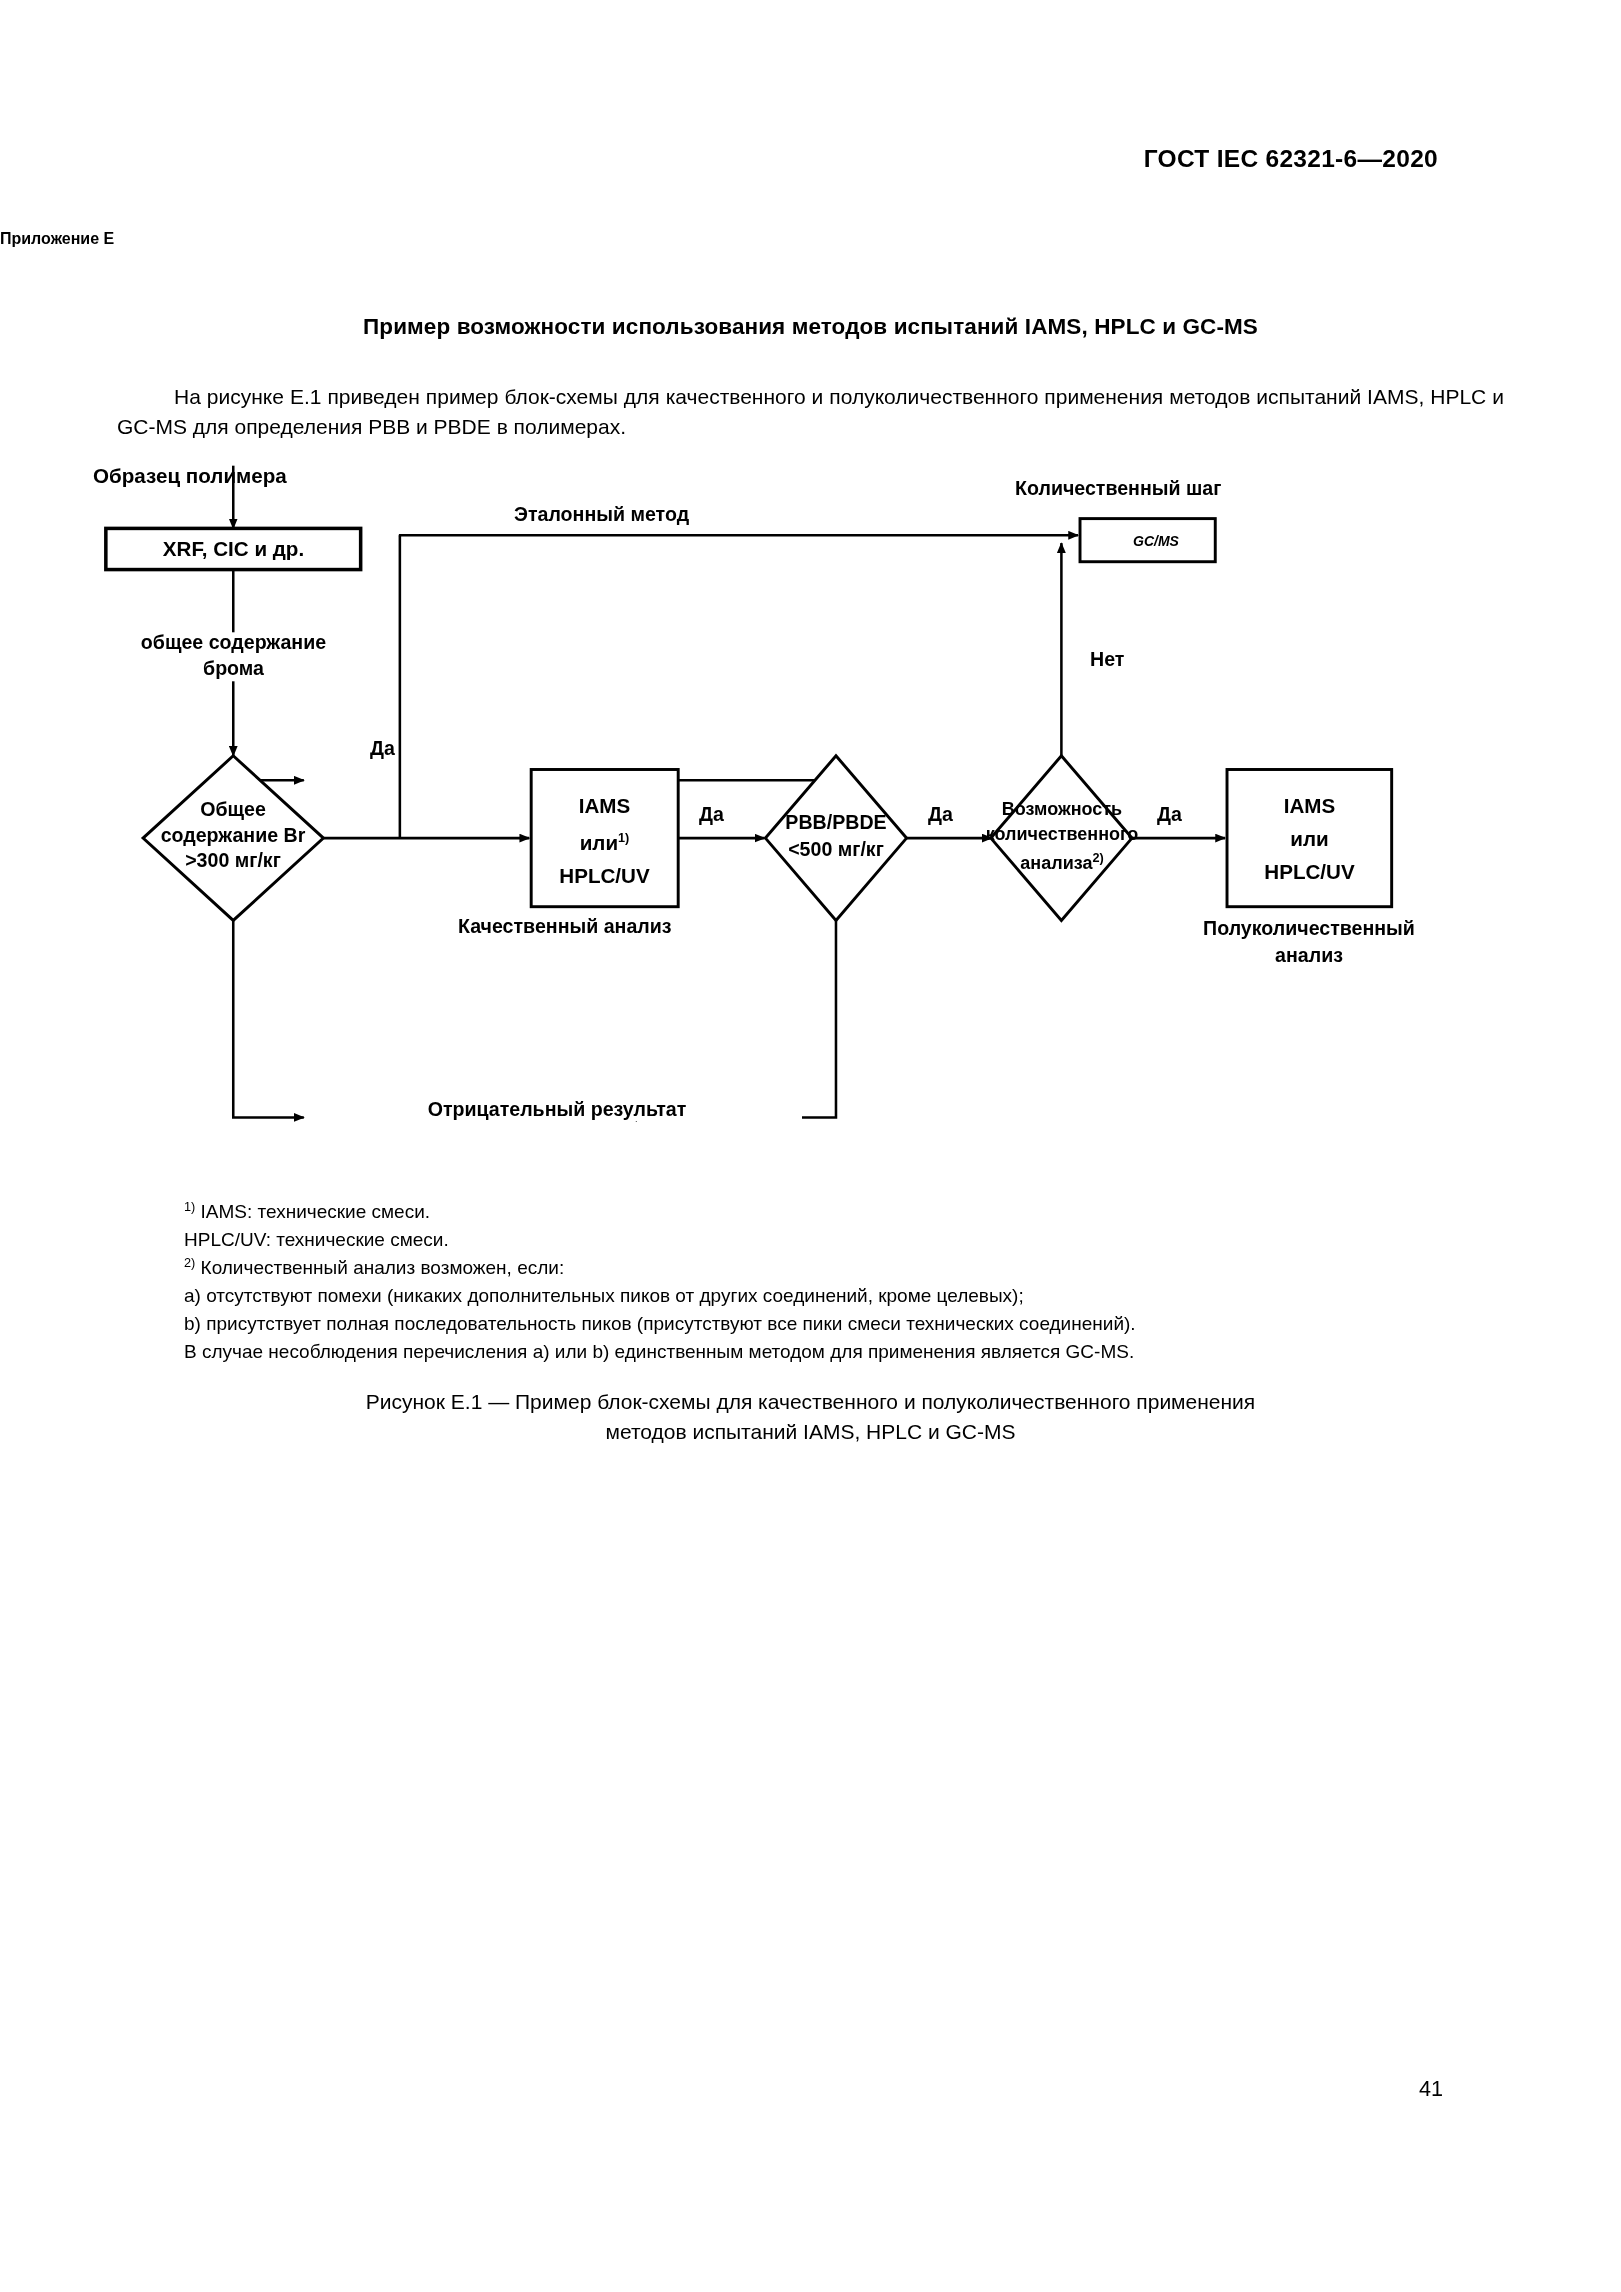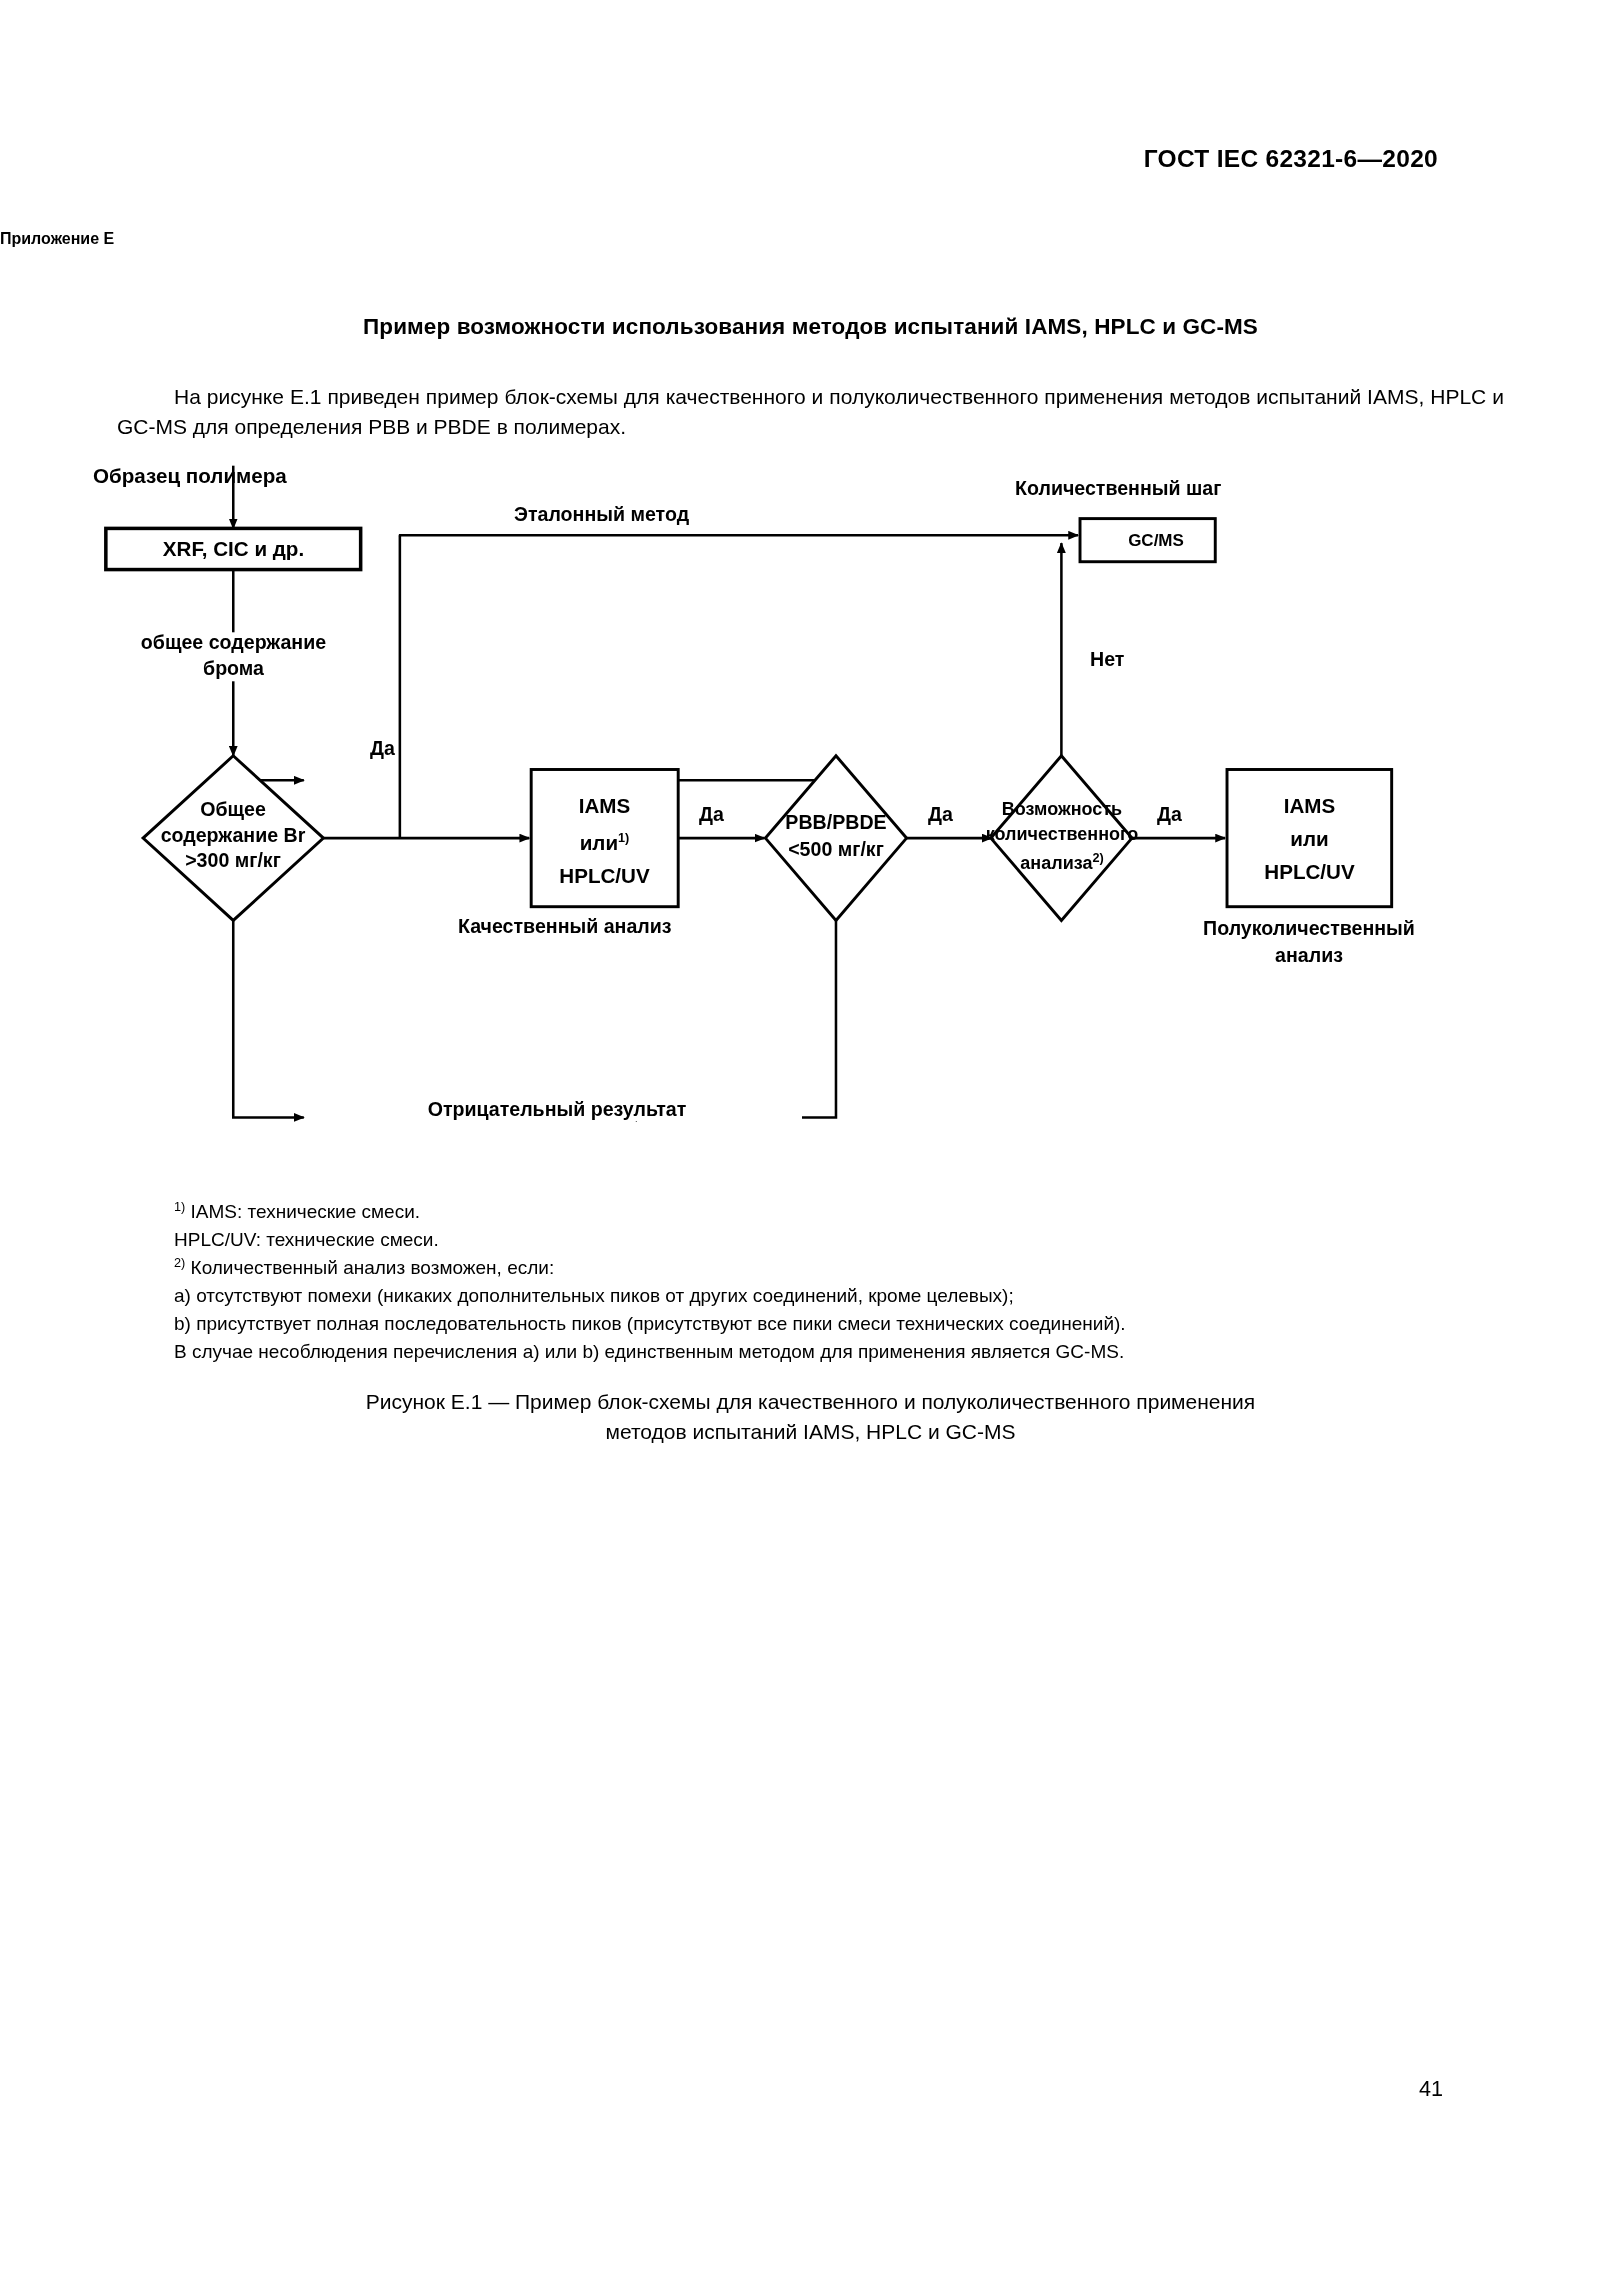--- a/index.html
+++ b/index.html
@@ -84,21 +84,21 @@
 
   
   .footnotes {
     position: absolute;
     top: 1198px;
     left: 174px;
     width: 1215px;
     font-size: 19px;
     line-height: 28px;
   }
-  .footnotes .fn-line { white-space: nowrap; }
+  .footnotes .fn-line { white-space: nowrap; margin-left: 10px; }
   .footnotes sup {
     font-size: 12.7px;
     vertical-align: super;
     line-height: 0;
   }
 
   
   .fig-caption {
     position: absolute;
     top: 1387px;
@@ -240,21 +240,21 @@
       <div>IAMS</div>
       <div>или</div>
       <div>HPLC/UV</div>
     </div>
 
     <div style="position:absolute;left:1172px;top:469px;width:274px;text-align:center;font-size:19.6px;font-weight:bold;line-height:26.5px;">
       <div>Полуколичественный</div>
       <div>анализ</div>
     </div>
 
-    <div style="position:absolute;left:1080px;top:73px;width:152px;height:43px;display:flex;align-items:center;justify-content:center;font-size:17px;font-weight:bold;">GC/MS</div>
+    <div style="position:absolute;left:1080px;top:73px;width:152px;height:43px;display:flex;align-items:center;justify-content:center;font-size:14px;font-weight:bold;font-style:italic;">GC/MS</div>
 
     <div style="position:absolute;left:1015px;top:31px;font-size:19.6px;font-weight:bold;white-space:nowrap;">Количественный шаг</div>
 
     <div style="position:absolute;left:514px;top:57px;font-size:19.6px;font-weight:bold;white-space:nowrap;">Эталонный метод</div>
 
     <div style="position:absolute;left:312px;top:652px;width:490px;text-align:center;font-size:19.6px;font-weight:bold;background:#fff;">Отрицательный результат</div>
 
     <div style="position:absolute;left:370px;top:291px;font-size:19.6px;font-weight:bold;">Да</div>
     <div style="position:absolute;left:699px;top:357px;font-size:19.6px;font-weight:bold;">Да</div>
     <div style="position:absolute;left:928px;top:357px;font-size:19.6px;font-weight:bold;">Да</div>

